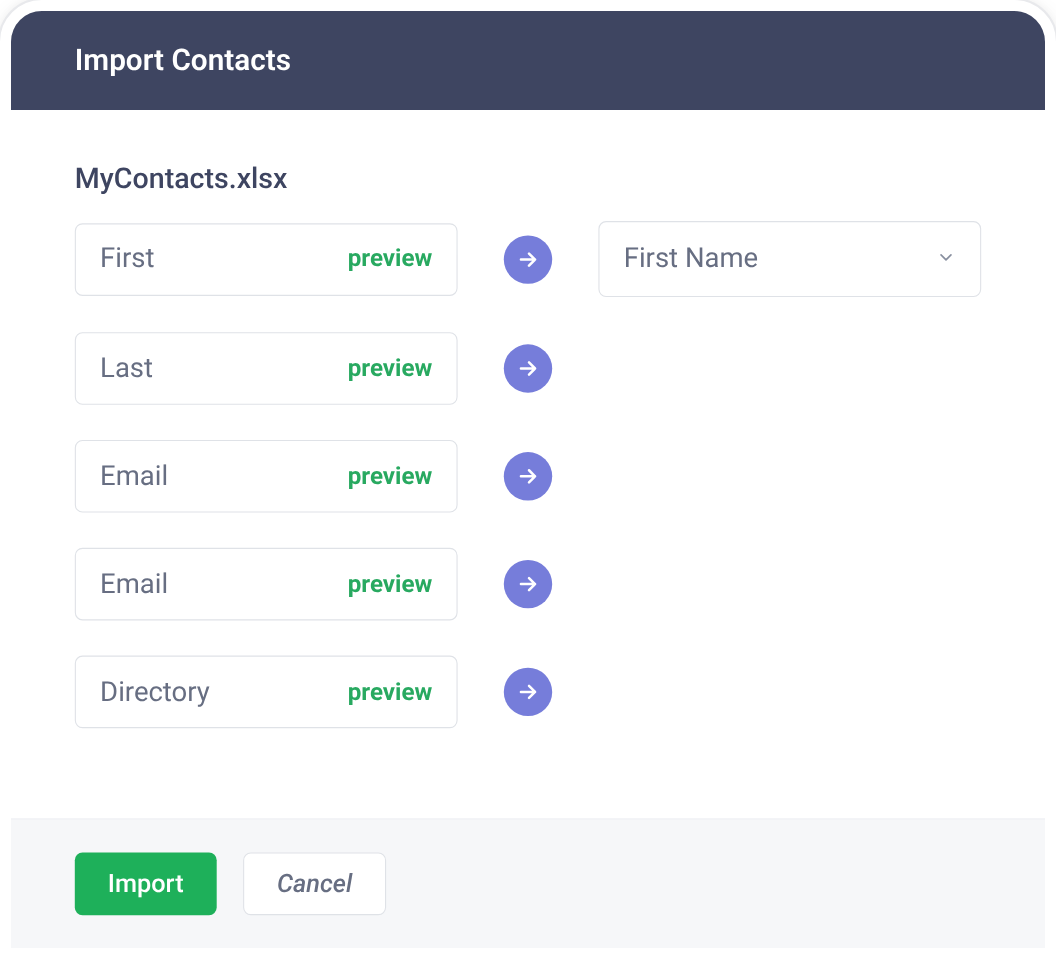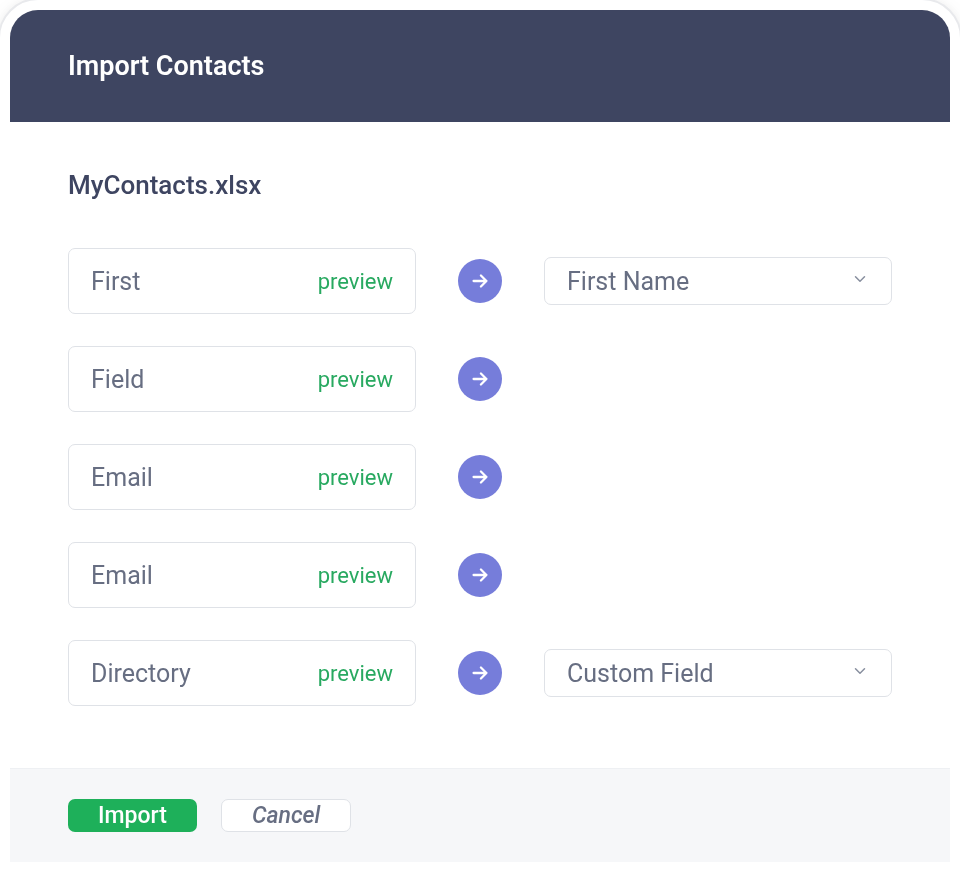--- a/index.html
+++ b/index.html
@@ -26,41 +26,41 @@
       border-radius: 38px 38px 0 0;
       border: 10px solid #ffffff;
       box-shadow: 0 0 0 2px #e8e9ec, 0 -2px 8px rgba(0,0,0,0.04), 0 4px 20px rgba(0,0,0,0.08);
       overflow: hidden;
       display: flex;
       flex-direction: column;
     }
     
     .header {
       background: #3e4561;
-      padding: 40px 58px;
+      padding: 29px 58px;
       color: #ffffff;
     }
     
     .header-title {
       font-size: 27px;
       font-weight: 600;
       color: #ffffff;
     }
     
     .content {
       flex: 1;
       padding: 48px 58px 0 58px;
       background: #ffffff;
       overflow-y: auto;
     }
     
     .columns-header {
       display: flex;
       align-items: center;
-      margin-bottom: 48px;
+      margin-bottom: 23px;
     }
     
     .column-title-left {
       width: 348px;
       font-size: 26px;
       font-weight: 500;
       color: #3e4561;
     }
     
     .column-spacer-header {
@@ -93,21 +93,21 @@
     }
     
     .source-field-label {
       font-size: 25px;
       color: #676e82;
     }
     
     .preview-link {
       font-size: 22px;
       color: #28a960;
-      font-weight: 400;
+      font-weight: 700;
       cursor: pointer;
     }
     
     .arrow-container {
       width: 128px;
       display: flex;
       justify-content: center;
       align-items: center;
     }
     
@@ -126,21 +126,21 @@
       height: 22px;
       stroke: #ffffff;
       stroke-width: 2.5;
       fill: none;
       stroke-linecap: round;
       stroke-linejoin: round;
     }
     
     .target-field {
       flex: 1;
-      height: 48px;
+      height: 69px;
       border: 1px solid #dfe2e7;
       border-radius: 7px;
       display: flex;
       align-items: center;
       justify-content: space-between;
       padding: 4px 22px;
       background: #ffffff;
       cursor: pointer;
     }
     
@@ -163,21 +163,21 @@
       background: #f6f7f9;
       padding: 30px 58px;
       display: flex;
       gap: 24px;
       border-top: 1px solid #eef0f3;
     }
     
     .btn {
       font-size: 23px;
       font-weight: 500;
-      padding: 2px 30px;
+      padding: 14px 30px;
       border-radius: 7px;
       cursor: pointer;
       border: none;
       font-family: inherit;
     }
     
     .btn-primary {
       background: #1eb05a;
       color: #ffffff;
     }
@@ -222,21 +222,21 @@
         <span class="chevron">
           <svg viewBox="0 0 24 24">
               <path d="M6 9l6 6 6-6"></path>
             </svg>
         </span>
       </div>
     </div>
 
     <div class="mapping-row">
       <div class="source-field">
-        <span class="source-field-label">Field</span>
+        <span class="source-field-label">Last</span>
         <span class="preview-link">preview</span>
       </div>
       <div class="arrow-container">
         <div class="arrow-circle">
           <svg viewBox="0 0 24 24">
               <path d="M5 12h14M13 6l6 6-6 6"></path>
             </svg>
         </div>
       </div>
     </div>
@@ -273,28 +273,20 @@
       <div class="source-field">
         <span class="source-field-label">Directory</span>
         <span class="preview-link">preview</span>
       </div>
       <div class="arrow-container">
         <div class="arrow-circle">
           <svg viewBox="0 0 24 24">
               <path d="M5 12h14M13 6l6 6-6 6"></path>
             </svg>
         </div>
-      </div>
-      <div class="target-field">
-        <span class="target-field-label">Custom Field</span>
-        <span class="chevron">
-          <svg viewBox="0 0 24 24">
-              <path d="M6 9l6 6 6-6"></path>
-            </svg>
-        </span>
       </div>
     </div>
 
   </div>
 
   <div class="footer">
     <button class="btn btn-primary">Import</button>
     <button class="btn btn-secondary">Cancel</button>
   </div>
 

